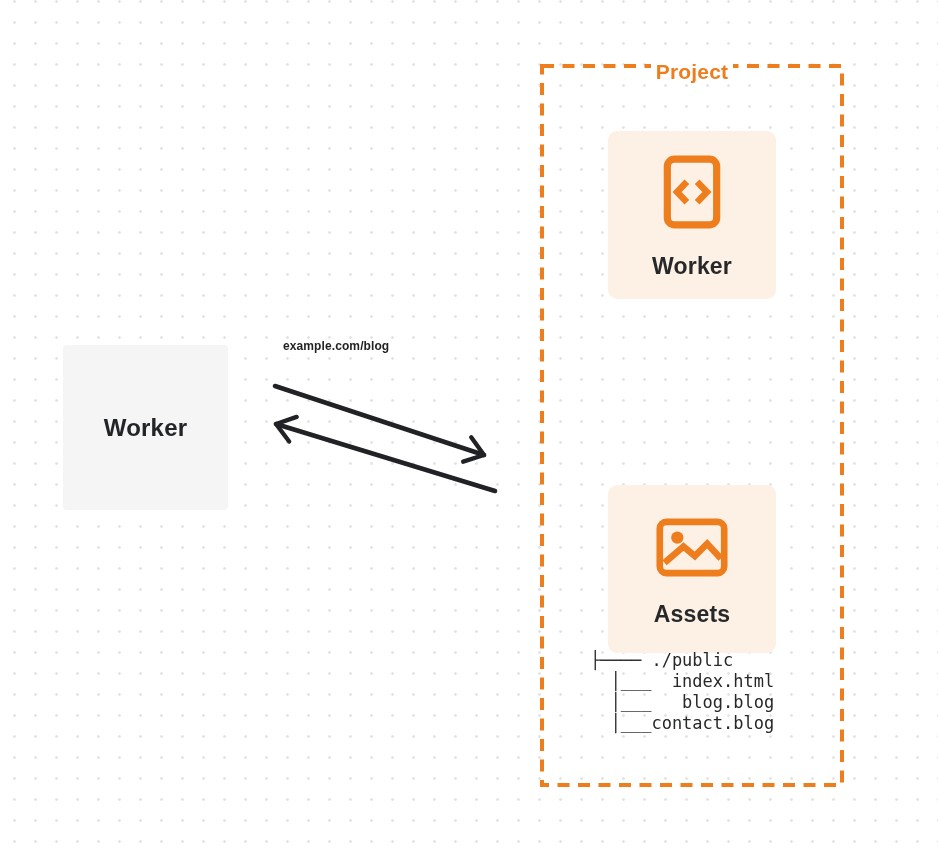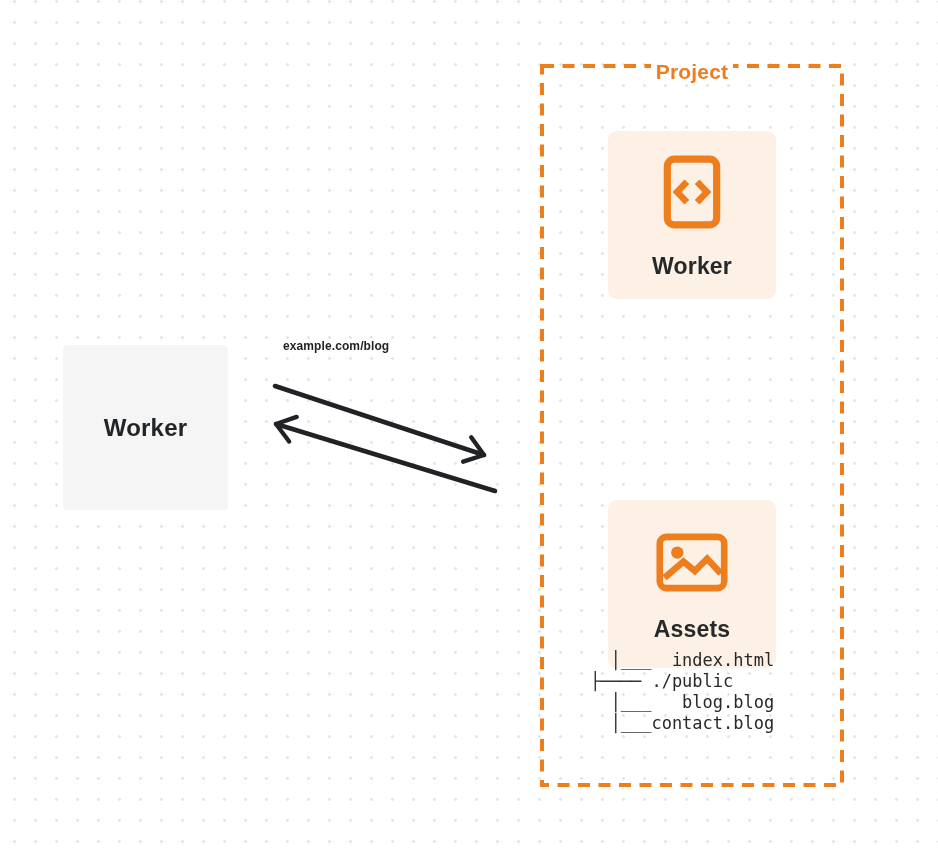--- a/index.html
+++ b/index.html
@@ -90,21 +90,21 @@
     left: 68px;
     width: 168px; height: 168px;
     background: #fcf1e4;
     border-radius: 9px;
     display: flex;
     flex-direction: column;
     align-items: center;
     box-sizing: border-box;
   }
   .card-worker { top: 67px; padding-top: 24px; }
-  .card-assets { top: 436px; padding-top: 33px; text-align: right; }
+  .card-assets { top: 421px; padding-top: 33px; text-align: right; }
   .icon { stroke: #ee7d1e; }
   .icon .stroke { fill: none; stroke: #ee7d1e; }
   .icon .fill { fill: #ee7d1e; stroke: none; }
   .card-label {
     margin-top: 24px;
     font-weight: 700;
     font-size: 23px;
     color: #26282a;
     letter-spacing: 0.2px;
   }
@@ -161,20 +161,20 @@
     <div class="card card-assets">
       <svg class="icon" width="72" height="59" viewBox="0 0 76 62" xmlns="http://www.w3.org/2000/svg">
         <rect class="stroke" x="4" y="4" width="68" height="54" rx="7" stroke-width="7"></rect>
         <circle class="fill" cx="22.5" cy="20.5" r="6.5"></circle>
         <path class="stroke" d="M9 47 L29 30 L41 40 L54 27 L68.5 42.5" stroke-width="7" stroke-linejoin="miter"></path>
       </svg>
       <div class="card-label">Assets</div>
     </div>
 
     <div class="file-tree">
+      <div class="tree-line">├──── ./public</div>
       <div class="tree-line">  │___  index.html</div>
-      <div class="tree-line">├──── ./public</div>
       <div class="tree-line">  │___   blog.blog</div>
       <div class="tree-line">  │___contact.blog</div>
     </div>
   </div>
 
 </div>
 
 </body></html>

